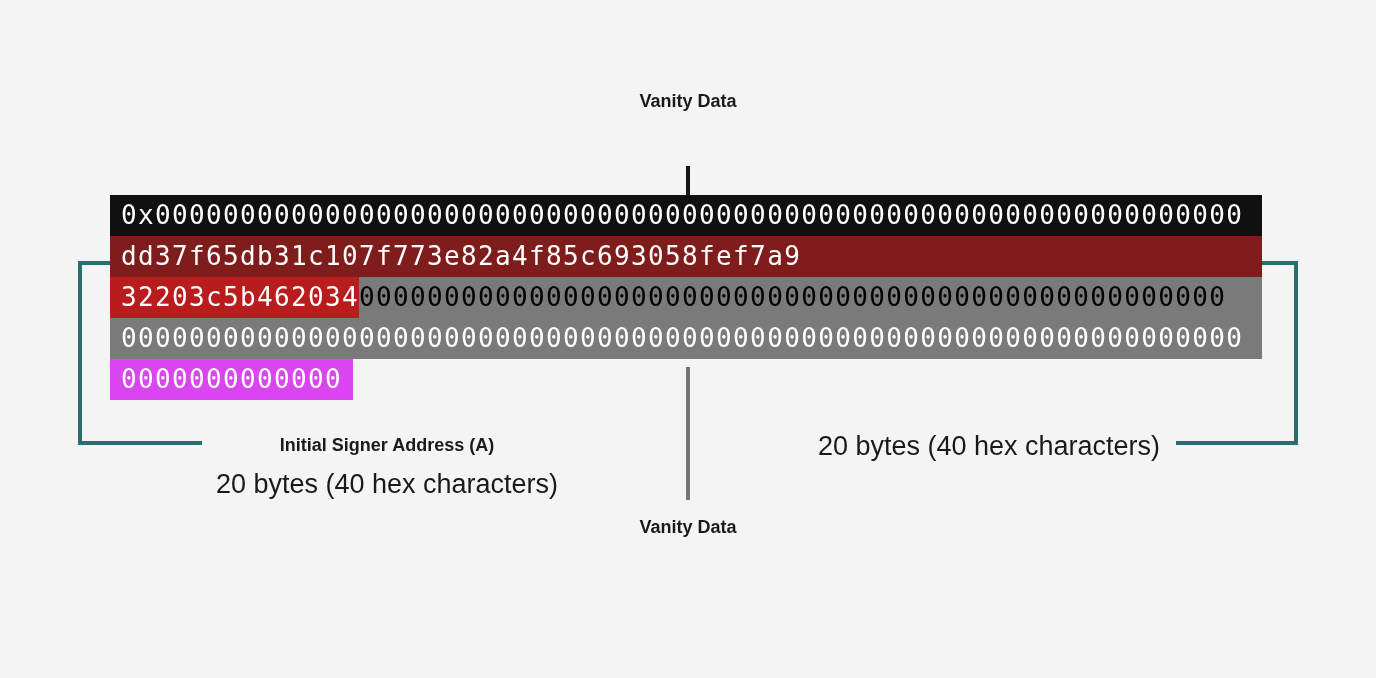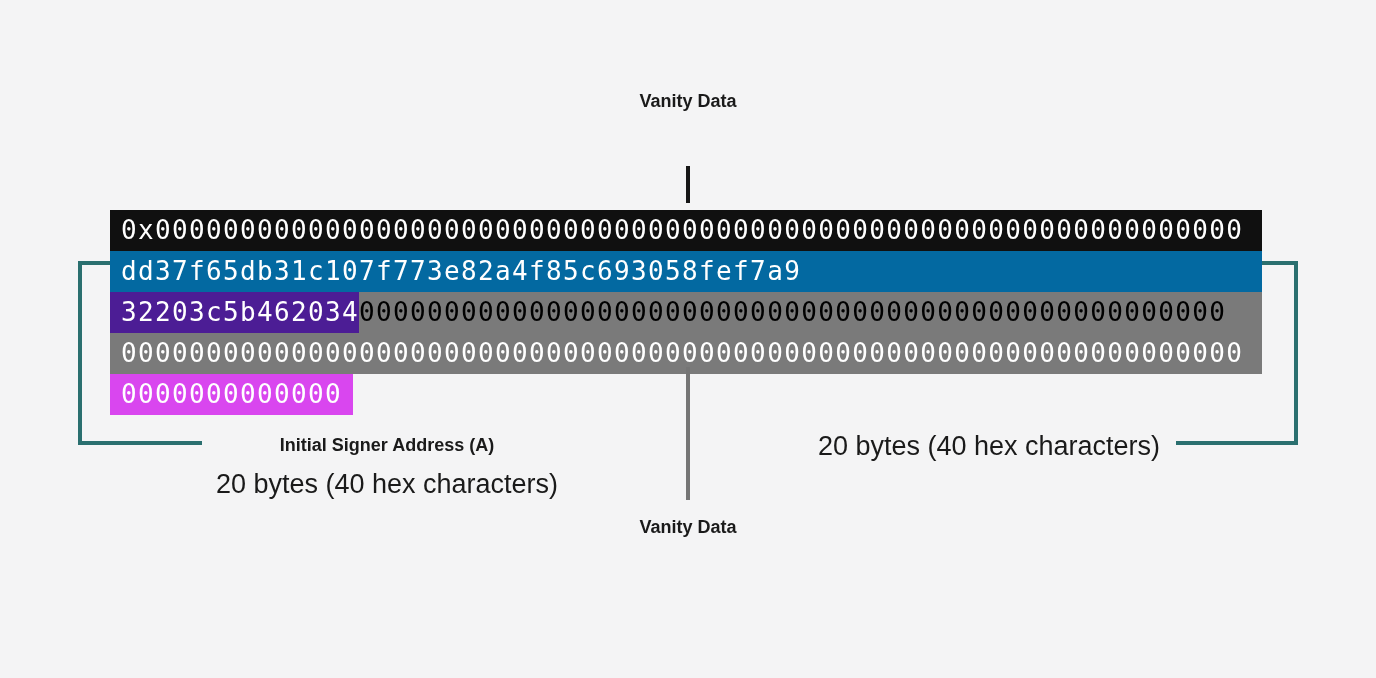--- a/index.html
+++ b/index.html
@@ -1,21 +1,21 @@
 <!DOCTYPE html>
 <html><head>
 <meta charset="utf-8">
 <style>
   html,body{margin:0;padding:0;}
   .canvas{position:relative;width:1376px;height:678px;overflow:hidden;}
   .lbl{position:absolute;text-align:center;font-family:"Liberation Sans",sans-serif;color:#1a1a1a;}
   .lbl .t{font-weight:bold;font-size:18px;line-height:38px;}
   .lbl .s{font-size:27px;line-height:40px;}
   .line{position:absolute;}
-  .bars{position:absolute;left:110px;top:210px;width:1152px;}
+  .bars{position:absolute;left:110px;top:195px;width:1152px;}
   .hexrow{display:flex;height:41px;}
   .seg{font-family:"DejaVu Sans Mono","Liberation Mono",monospace;font-size:26px;line-height:41px;letter-spacing:1.35px;color:#ffffff;white-space:pre;overflow:hidden;}
   .seg:first-child{padding-left:11px;}
   .hexrow:not(.partial) .seg:last-child{flex:1;}
   .hexrow.partial .seg{padding-right:11px;}
 </style>
 </head>
 <body>
 
 <div class="canvas" style="background: rgb(244, 244, 245);">
@@ -24,24 +24,24 @@
     <div class="t">Vanity Data</div>
   </div>
 
   <div class="line" style="left: 686px; top: 166px; width: 4px; height: 37px; background: rgb(22, 22, 22);"></div>
 
   <div class="bars">
     <div class="hexrow">
         <span class="seg" style="background: rgb(16, 16, 16); color: rgb(255, 255, 255);">0x0000000000000000000000000000000000000000000000000000000000000000</span>
       </div>
     <div class="hexrow">
-        <span class="seg" style="background: #0369a1; color: rgb(255, 255, 255);">dd37f65db31c107f773e82a4f85c693058fef7a9</span>
+        <span class="seg" style="background: #7f1d1d; color: rgb(255, 255, 255);">dd37f65db31c107f773e82a4f85c693058fef7a9</span>
       </div>
     <div class="hexrow">
-        <span class="seg" style="background: #4c1d95; color: rgb(255, 255, 255);">32203c5b462034</span>
+        <span class="seg" style="background: #b91c1c; color: rgb(255, 255, 255);">32203c5b462034</span>
         <span class="seg" style="background: rgb(122, 122, 122); color: #000000;">000000000000000000000000000000000000000000000000000</span>
       </div>
     <div class="hexrow">
         <span class="seg" style="background: rgb(122, 122, 122); color: rgb(255, 255, 255);">000000000000000000000000000000000000000000000000000000000000000000</span>
       </div>
     <div class="hexrow partial">
         <span class="seg" style="background: #d946ef; color: rgb(255, 255, 255);">0000000000000</span>
       </div>
   </div>
 

